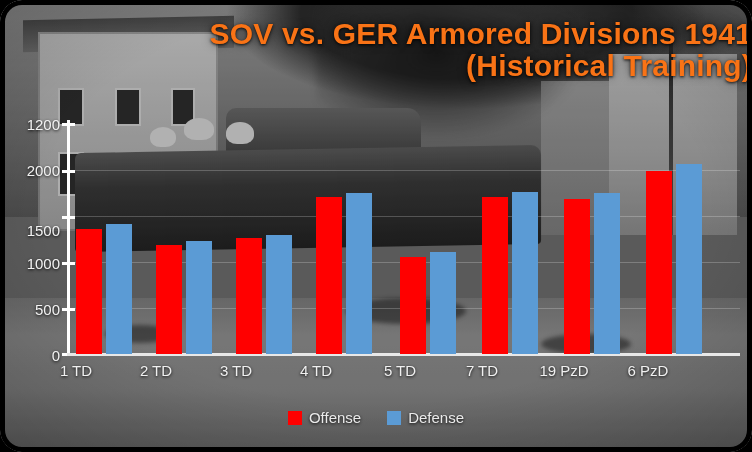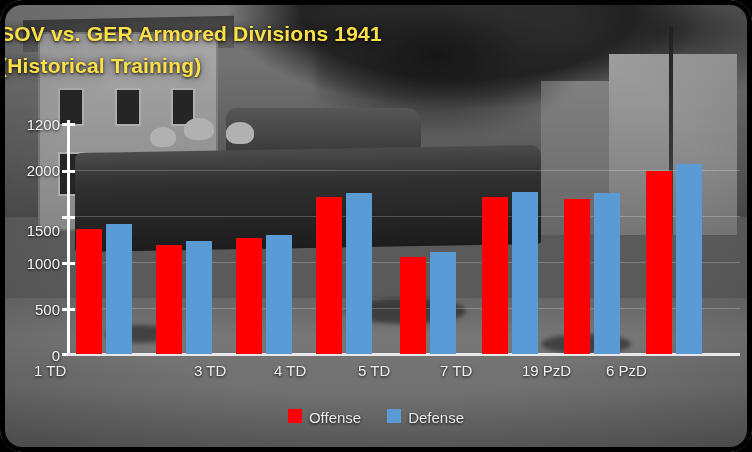--- a/index.html
+++ b/index.html
@@ -81,22 +81,22 @@
     background:radial-gradient(ellipse 110% 110% at 50% 45%, rgba(0,0,0,0) 40%, rgba(0,0,0,.45) 100%);
   }
   #photo .darken{
     position:absolute;inset:0;background:rgba(0,0,0,.18);
   }
 
   
   #chart{position:absolute;inset:0;}
 
   #title{
-    position:absolute;left:0;right:0;top:18px;text-align:left;
-    color:#fde047;font-weight:bold;font-size:21px;line-height:32px;
+    position:absolute;left:0;right:0;top:18px;text-align:right;
+    color:#f97316;font-weight:bold;font-size:30px;line-height:32px;
     letter-spacing:.2px;
     text-shadow:0 1px 3px rgba(0,0,0,.85), 0 0 10px rgba(0,0,0,.6);
     pointer-events:none;
   }
   #title .l2{display:block;}
 
   .ylabel{
     position:absolute;right:0;width:48px;text-align:right;
     color:#f2f2f2;font-size:15px;line-height:15px;
     text-shadow:0 1px 3px rgba(0,0,0,.9);
@@ -118,30 +118,30 @@
   }
 
   #plot{position:absolute;left:70px;top:120px;width:670px;height:234px;}
 
   .group{position:absolute;bottom:0;height:100%;}
   .bar{position:absolute;bottom:0;width:26px;}
   .bar.off{left:0;background:#ff0000;}
   .bar.def{left:30px;background:#5b9bd5;}
 
   .xtick-label{
-    position:absolute;top:362px;width:84px;
+    position:absolute;top:362px;text-align:center;width:84px;
     color:#f0f0f0;font-size:15px;
     text-shadow:0 1px 3px rgba(0,0,0,.9);
   }
 
   #legend{
     position:absolute;left:0;right:0;top:409px;
     display:flex;justify-content:center;align-items:center;gap:26px;
   }
-  .leg-item{display:flex;gap:7px;}
+  .leg-item{display:flex;align-items:center;gap:7px;}
   .swatch{width:14px;height:14px;display:block;}
   .leg-text{color:#eaeaea;font-size:15px;text-shadow:0 1px 3px rgba(0,0,0,.9);}
 
   #border-ring{
     position:absolute;inset:0;border-radius:22px;
     box-shadow:inset 0 0 0 5px #000;
     pointer-events:none;
   }
 </style>
 </head>
@@ -235,20 +235,21 @@
         <div class="bar off" style="height: 155.376px; background: rgb(255, 0, 0);"></div>
         <div class="bar def" style="height: 160.992px; background: rgb(91, 155, 213);"></div>
       </div>
       <div class="group" id="g7" style="left:576px;width:60px;">
         <div class="bar off" style="height: 182.52px; background: rgb(255, 0, 0);"></div>
         <div class="bar def" style="height: 189.54px; background: rgb(91, 155, 213);"></div>
       </div>
     </div>
 
     <div class="xtick-label" style="left:34px;">1 TD</div>
+    <div class="xtick-label" style="left:114px;">2 TD</div>
     <div class="xtick-label" style="left:194px;">3 TD</div>
     <div class="xtick-label" style="left:274px;">4 TD</div>
     <div class="xtick-label" style="left:358px;">5 TD</div>
     <div class="xtick-label" style="left:440px;">7 TD</div>
     <div class="xtick-label" style="left:522px;">19 PzD</div>
     <div class="xtick-label" style="left:606px;">6 PzD</div>
 
     <div id="legend">
       <div class="leg-item">
         <span class="swatch" id="sw0" style="background: rgb(255, 0, 0);"></span>

